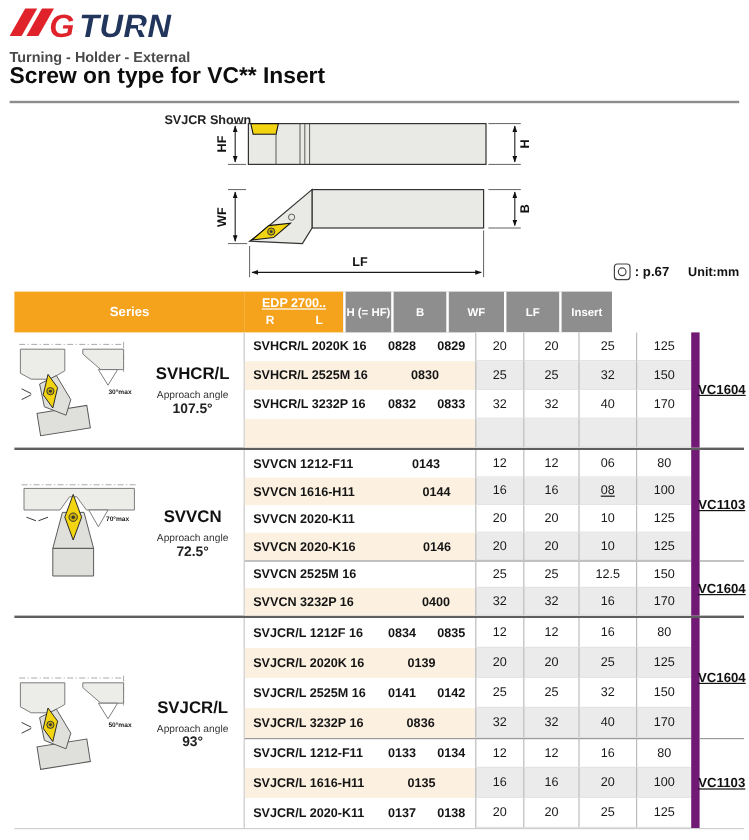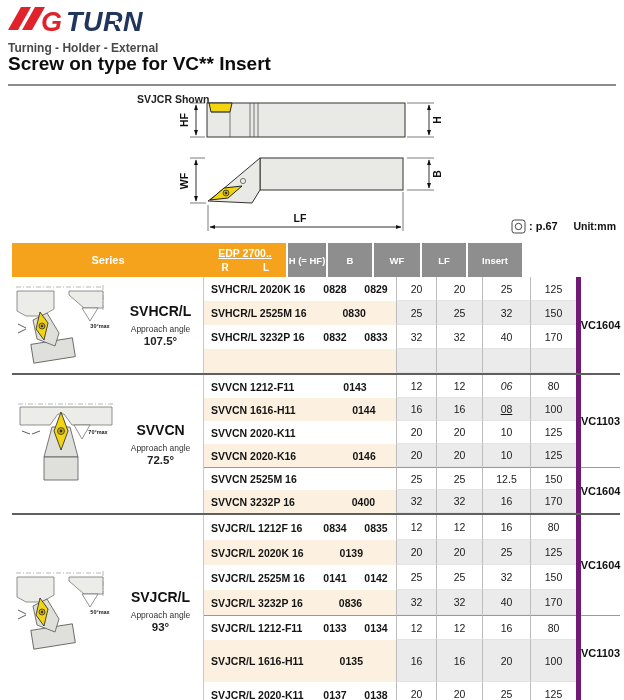--- a/index.html
+++ b/index.html
@@ -50,21 +50,21 @@
   .row{display:flex;}
   .desig-wrap{width:192px;display:flex;}
   .desig{width:110px;display:flex;align-items:center;padding-left:7px;font-weight:700;font-size:10.5px;white-space:nowrap;}
   .edp-cell{display:flex;align-items:center;justify-content:center;font-weight:700;font-size:10.5px;}
   .edp-r{width:42px;} .edp-l{width:40px;} .edp-merged{width:82px;}
   .num{display:flex;align-items:center;justify-content:center;font-size:10.5px;color:#1a1a1a;
        border-left:1px solid #bcbcbc;border-bottom:1px solid #e3e3e3;background:#fff;}
   .row.odd .desig-wrap{background:var(--cream);gap:36px;}
   .row.odd .num{background:var(--sgray);}
   .row.group-start .desig-wrap,.row.group-start .num{border-top:1px solid #9a9a9a;}
-  .insert-col{width:44px;border-left:5px solid #701a75;display:flex;flex-direction:column;}
+  .insert-col{width:44px;border-left:7px solid #701a75;display:flex;flex-direction:column;text-decoration:underline;}
   .insert-group{display:flex;align-items:center;justify-content:center;font-weight:700;font-size:11px;color:#111;}
   .insert-group + .insert-group{border-top:1px solid #9a9a9a;}
   
   .illo{flex:0 0 auto;margin-left:2px;}
   .wp{fill:#ECECE9;stroke:#777;stroke-width:0.8;}
   .wedge{fill:#fff;stroke:#666;stroke-width:0.7;}
   .tool{fill:#DFDFDC;stroke:#555;stroke-width:0.8;}
   .ins{fill:var(--yellow);stroke:#222;stroke-width:0.8;}
   .cl{stroke:#888;stroke-width:0.6;stroke-dasharray:5 2 1 2;fill:none;}
   .note{font-size:5.5px;fill:#222;font-weight:600;}
@@ -143,21 +143,21 @@
         </div>
       <div class="th gray" style="width:46px">
           <span>B</span>
         </div>
       <div class="th gray" style="width:48px">
           <span>WF</span>
         </div>
       <div class="th gray" style="width:46px">
           <span>LF</span>
         </div>
-      <div class="th gray" style="width:56px">
+      <div class="th gray" style="width:44px">
           <span>Insert</span>
         </div>
     </div>
     <div id="sections">
         <div class="section">
           <div class="series-cell">
             <svg class="illo" width="104" height="86" viewBox="0 0 104 86">
               <line class="cl" x1="2" y1="5" x2="89" y2="5"></line>
               <line class="cl" x1="89" y1="3" x2="89" y2="30"></line>
               <polygon class="wp" points="3,9 40,9 40,27 28,34 12,34 3,29"></polygon>
@@ -249,21 +249,21 @@
             </div>
           </div>
           <div class="rows-area">
             <div class="row" style="height: 23px;">
               <div class="desig-wrap">
                 <div class="desig">SVVCN 1212-F11</div>
                 <div class="edp-cell edp-merged">0143</div>
               </div>
               <div class="num" style="width: 40px;">12</div>
               <div class="num" style="width: 46px;">12</div>
-              <div class="num" style="width: 48px; font-style: italic;">06</div>
+              <div class="num" style="width: 48px;">06</div>
               <div class="num" style="width: 46px;">80</div>
             </div>
             <div class="row odd" style="height: 23px;">
               <div class="desig-wrap">
                 <div class="desig">SVVCN 1616-H11</div>
                 <div class="edp-cell edp-merged">0144</div>
               </div>
               <div class="num" style="width: 40px;">16</div>
               <div class="num" style="width: 46px;">16</div>
               <div class="num" style="width: 48px; text-decoration: underline;">08</div>
@@ -385,21 +385,21 @@
               <div class="desig-wrap">
                 <div class="desig">SVJCR/L 1212-F11</div>
                 <div class="edp-cell edp-r">0133</div>
                 <div class="edp-cell edp-l">0134</div>
               </div>
               <div class="num" style="width: 40px;">12</div>
               <div class="num" style="width: 46px;">12</div>
               <div class="num" style="width: 48px;">16</div>
               <div class="num" style="width: 46px;">80</div>
             </div>
-            <div class="row odd" style="height: 42px;">
+            <div class="row odd" style="height: 25px;">
               <div class="desig-wrap">
                 <div class="desig">SVJCR/L 1616-H11</div>
                 <div class="edp-cell edp-r">0135</div>
                 <div class="edp-cell edp-l">0136</div>
               </div>
               <div class="num" style="width: 40px;">16</div>
               <div class="num" style="width: 46px;">16</div>
               <div class="num" style="width: 48px;">20</div>
               <div class="num" style="width: 46px;">100</div>
             </div>

